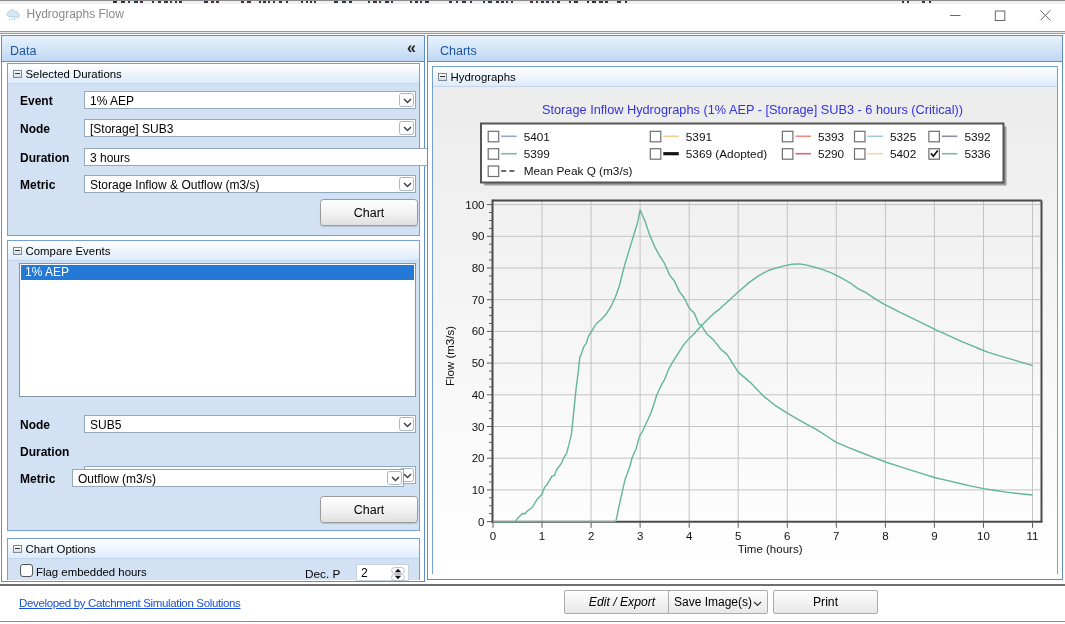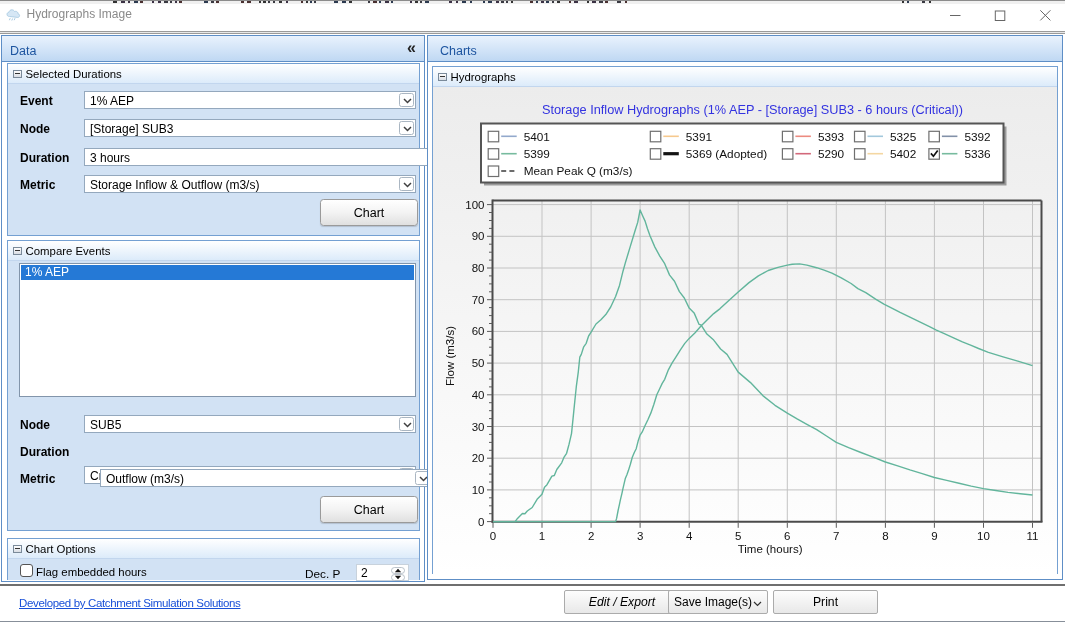--- a/index.html
+++ b/index.html
@@ -93,21 +93,21 @@
 <div class="abs" style="left:0;top:4px;width:1065px;height:27px;background:#ffffff;"></div>
 <svg class="abs" style="left:6px;top:8px;" width="15" height="14" viewBox="0 0 15 14">
   <path d="M3.5 8.5 C1.8 8.5 1 7.4 1 6.3 C1 5.2 1.9 4.3 3 4.3 C3.2 2.9 4.4 1.8 5.9 1.8 C7.1 1.8 8.1 2.5 8.6 3.5 C8.9 3.4 9.2 3.3 9.6 3.3 C11 3.3 12.1 4.4 12.1 5.8 C13 6 13.6 6.7 13.6 7.6 C13.6 8.6 12.8 9.4 11.8 9.4 Z" fill="#d6e7f5" stroke="#a9cbe2" stroke-width="0.9"></path>
   <g stroke="#a9cbe2" stroke-width="1">
       <line x1="4.2" y1="10.2" x2="3.4" y2="12.2"></line>
       <line x1="6.6" y1="10.5" x2="5.8" y2="12.5"></line>
       <line x1="9" y1="10.2" x2="8.2" y2="12.2"></line>
     </g>
 </svg>
 
-<div class="abs" style="left:26.5px;top:7px;font-size:12px;color:#8a8a8a;">Hydrographs Image</div>
+<div class="abs" style="left:26.5px;top:7px;font-size:12px;color:#8a8a8a;">Hydrographs Flow</div>
 <svg class="abs" style="left:940px;top:4px;" width="125" height="27" viewBox="0 0 125 27">
   <line x1="10" y1="11.5" x2="20.5" y2="11.5" stroke="#666" stroke-width="1"></line>
   <rect x="55.3" y="7" width="9.5" height="9.5" fill="none" stroke="#666" stroke-width="1"></rect>
   <g stroke="#666" stroke-width="1">
       <line x1="100.3" y1="6.3" x2="110.4" y2="16.4"></line>
       <line x1="110.4" y1="6.3" x2="100.3" y2="16.4"></line>
     </g>
 </svg>
 
 <div class="abs" style="left:0;top:31px;width:1065px;height:1px;background:#9a9a9a;"></div>
@@ -177,21 +177,21 @@
 <div class="flab" style="left:20px;top:445px;">Duration</div>
 <div class="combo" style="left:84px;top:466px;width:332px;">
     <span>Critical Durations</span>
     <div class="cbtn">
       <svg width="9" height="6" viewBox="0 0 9 6">
         <polyline points="1,1 4.5,4.5 8,1" fill="none" stroke="#404040" stroke-width="1.5"></polyline>
       </svg>
     </div>
   </div>
 <div class="flab" style="left:20px;top:472px;">Metric</div>
-<div class="combo" style="left:100px;top:469px;width:332px;">
+<div class="combo" style="left:72px;top:469px;width:332px;">
     <span>Outflow (m3/s)</span>
     <div class="cbtn">
       <svg width="9" height="6" viewBox="0 0 9 6">
         <polyline points="1,1 4.5,4.5 8,1" fill="none" stroke="#404040" stroke-width="1.5"></polyline>
       </svg>
     </div>
   </div>
 <div class="btn chart" style="left:320px;top:496px;">Chart</div>
 
 <div class="group" style="left:7px;top:538px;width:413px;height:42px;border-bottom:none;">

